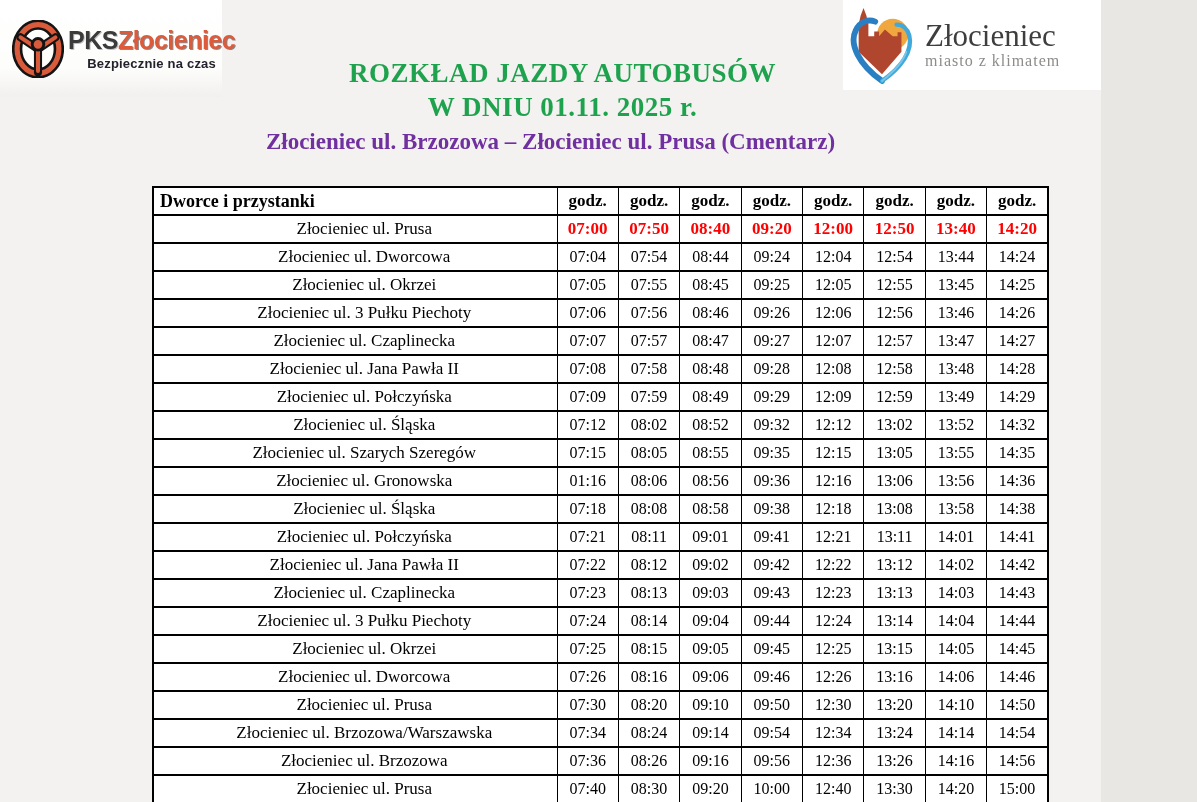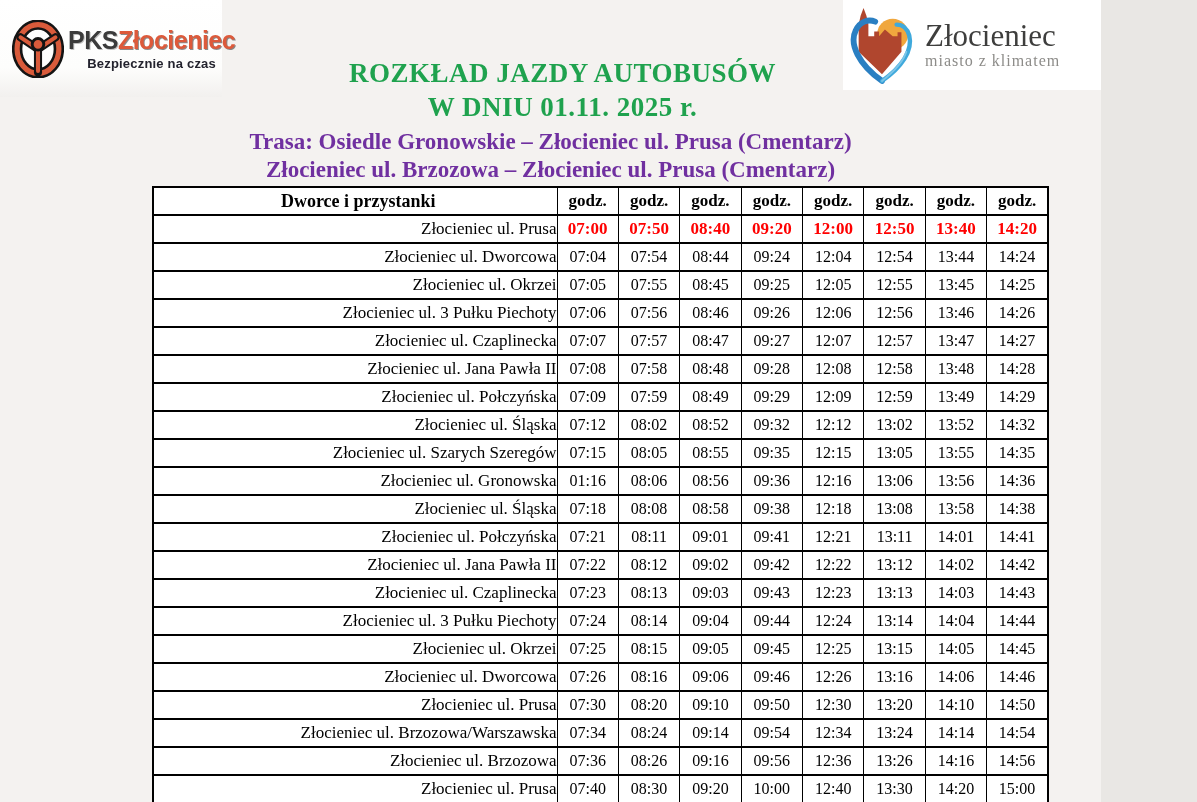--- a/index.html
+++ b/index.html
@@ -76,24 +76,24 @@
   .timetable th, .timetable td {
     border:1px solid #000;
     border-bottom-width:2px;
     height:26px; line-height:26px;
     padding:0; overflow:hidden; white-space:nowrap;
     font-family:"Liberation Serif", serif;
     color:#000;
   }
   .timetable col.c-stop { width:404px; }
   .timetable th.stop-head {
-    text-align:center; padding-left:6px; font-size:18px; font-weight:bold;
+    text-align:left; padding-left:6px; font-size:18px; font-weight:bold;
   }
   .timetable th.time-head { font-size:17px; font-weight:bold; }
-  .timetable td.stop { text-align:right; padding-left:18px; font-size:17px;margin-left:26px; }
+  .timetable td.stop { text-align:center; padding-left:18px; font-size:17px;margin-left:26px; }
   .timetable td.time { text-align:center; font-size:16px; }
   .timetable tr.highlight td.time { color:#ff0000; font-weight:bold; font-size:17px;margin-left:48px; }
 </style>
 </head>
 <body>
 
 <div class="page">
 
   <div class="logo-pks">
     <svg class="wheel-svg" viewBox="0 0 44 50">
@@ -128,21 +128,20 @@
     <div class="city-text">
       <div class="city-name">Złocieniec</div>
       <div class="city-tagline">miasto z klimatem</div>
     </div>
   </div>
 
   <div class="titles">
     <div class="title-green">ROZKŁAD JAZDY AUTOBUSÓW</div>
     <div class="title-green">W DNIU 01.11. 2025 r.</div>
     <div class="gap"></div>
-    <div class="title-purple">Trasa: Osiedle Gronowskie – Złocieniec ul. Prusa (Cmentarz)</div>
     <div class="title-purple">Złocieniec ul. Brzozowa – Złocieniec ul. Prusa (Cmentarz)</div>
   </div>
 
   <table class="timetable">
     <colgroup>
       <col class="c-stop">
       <col span="8">
     </colgroup>
     <thead>
       <tr>

